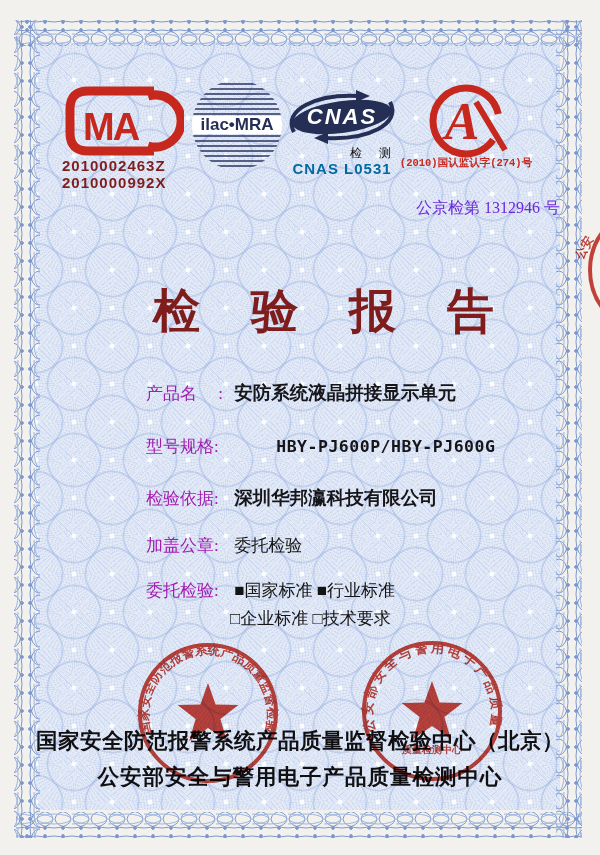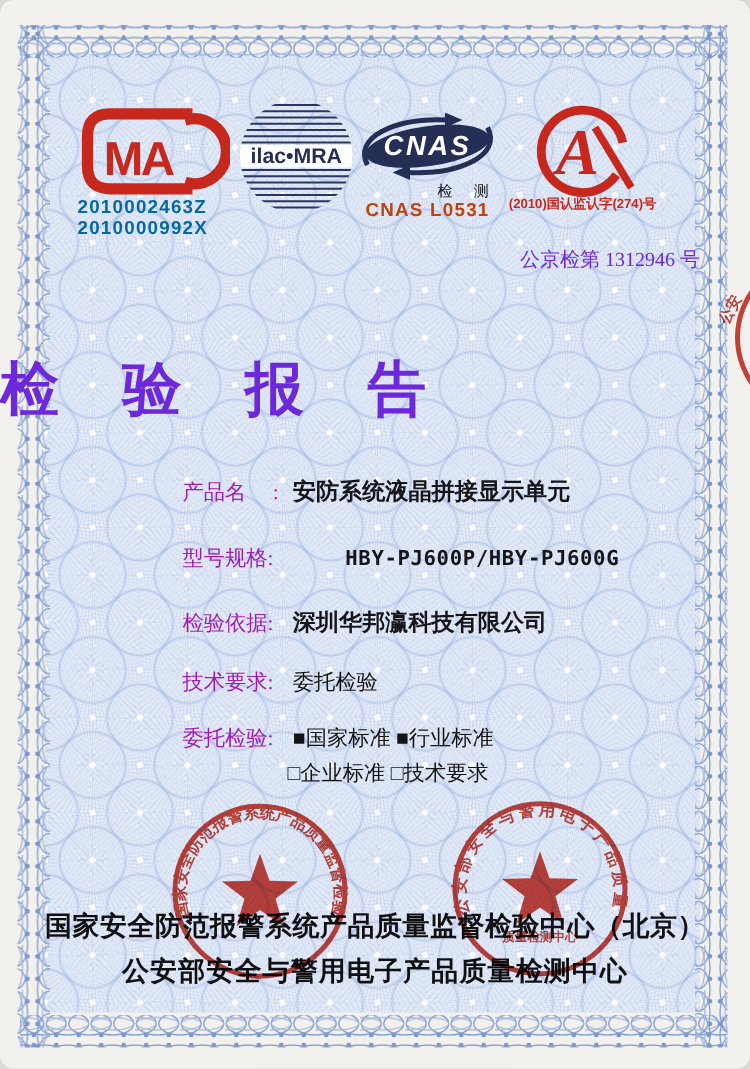--- a/index.html
+++ b/index.html
@@ -1,49 +1,49 @@
 <!DOCTYPE html>
 <html><head>
 <meta charset="utf-8">
 <style>
   html,body{margin:0;padding:0;background:#d9d9d6;}
   .page{
     position:relative;width:600px;height:855px;margin:0 auto;
     background:#f2f1ee;overflow:hidden;
-    font-family:"Liberation Serif","DejaVu Serif",serif;color:#141414;border-radius:11px;
+    font-family:"Liberation Serif","DejaVu Serif",serif;color:#141414;
   }
   
   .bg-pattern{
     position:absolute;left:36px;top:42px;width:524px;height:768px;
     background-color:#e4ebf7;
     background-image:
       radial-gradient(circle, rgba(255,255,255,0) 25px, rgba(122,152,214,.34) 26.5px, rgba(255,255,255,0) 28px),
       radial-gradient(circle, rgba(255,255,255,0) 25px, rgba(122,152,214,.34) 26.5px, rgba(255,255,255,0) 28px),
       radial-gradient(circle, rgba(255,255,255,.9) 0 2px, rgba(255,255,255,0) 3px),
       repeating-conic-gradient(rgba(122,152,214,.15) 0deg 1.5deg, rgba(255,255,255,0) 1.5deg 5deg),
       repeating-conic-gradient(rgba(140,168,224,.13) 0deg 1.5deg, rgba(255,255,255,0) 1.5deg 5deg);
     background-size:76px 76px,76px 76px,38px 38px,76px 76px,76px 76px;
     background-position:0 0,38px 38px,19px 19px,0 0,38px 38px;
   }
   .frame{position:absolute;left:0;top:0;z-index:1;}
   .abs{position:absolute;z-index:2;}
   .stamp{position:absolute;z-index:3;mix-blend-mode:multiply;opacity:.93;}
 
   .cma-nums{left:62px;top:157px;font-family:"Liberation Sans","DejaVu Sans",sans-serif;
-    font-weight:bold;font-size:15px;line-height:17px;color:#0369a1;letter-spacing:1px;}
+    font-weight:bold;font-size:15px;line-height:17px;color:#7f1d1d;letter-spacing:1px;}
   .cnas-caption{left:286px;top:145px;width:112px;text-align:right;font-size:12px;
     letter-spacing:7px;color:#111;}
   .cnas-no{left:284px;top:160px;width:116px;text-align:center;
     font-family:"Liberation Sans","DejaVu Sans",sans-serif;font-weight:bold;
-    font-size:15px;color:#c2410c;letter-spacing:1px;}
+    font-size:15px;color:#0369a1;letter-spacing:1px;}
   .cnca-cert{left:396px;top:156px;width:140px;text-align:center;font-weight:bold;
-    font-size:10.5px;color:#c7281e;font-family:Liberation Sans, sans-serif;}
+    font-size:10.5px;color:#c7281e;font-family:Liberation Mono, monospace;}
   .report-no{left:350px;top:198px;width:210px;text-align:right;font-size:16px;color:#6d28d9;}
-  .title{left:0;width:496px;top:280px;text-align:left;font-size:47px;font-weight:bold;
-    letter-spacing:2px;color:#6d28d9;}
+  .title{left:0;width:496px;top:280px;text-align:right;font-size:47px;font-weight:bold;
+    letter-spacing:2px;color:#7f1d1d;}
   .row{left:146px;font-size:17px;white-space:nowrap;}
   .row .lbl{display:inline-block;min-width:84px;color:#a21caf;font-family:Liberation Serif, serif;}
   .val-sans{font-family:"Liberation Sans","DejaVu Sans",sans-serif;font-size:18.5px;color:#15151a;font-weight:bold;}
   .val-mono{font-family:"DejaVu Sans Mono","Liberation Mono",monospace;font-weight:bold;
     font-size:16.5px;letter-spacing:.5px;color:#15151a;margin-left:42px;}
   .val-kai{font-size:17px;color:#141414;}
   .r1{top:380px;} .r2{top:435px;} .r3{top:485px;} .r4{top:534px;} .r5{top:579px;}
   .r5b{top:607px;left:230px;font-size:17px;}
   .date-line{left:98px;top:661px;font-size:17px;letter-spacing:3.5px;white-space:nowrap;color:#101010;}
   .footer-1{left:24px;width:552px;top:726px;text-align:center;font-weight:bold;
@@ -159,21 +159,21 @@
   </div>
   <div class="abs row r2">
     <span class="lbl">型号规格:</span>
     <span class="val-mono">HBY-PJ600P/HBY-PJ600G</span>
   </div>
   <div class="abs row r3">
     <span class="lbl">检验依据:</span>
     <span class="val-sans">深圳华邦瀛科技有限公司</span>
   </div>
   <div class="abs row r4">
-    <span class="lbl">技术要求:</span>
+    <span class="lbl">加盖公章:</span>
     <span class="val-kai">委托检验</span>
   </div>
   <div class="abs row r5">
     <span class="lbl">委托检验:</span>
     <span class="val-kai">■国家标准  ■行业标准</span>
   </div>
   <div class="abs row r5b">
     <span class="val-kai">□企业标准  □技术要求</span>
   </div>
 

